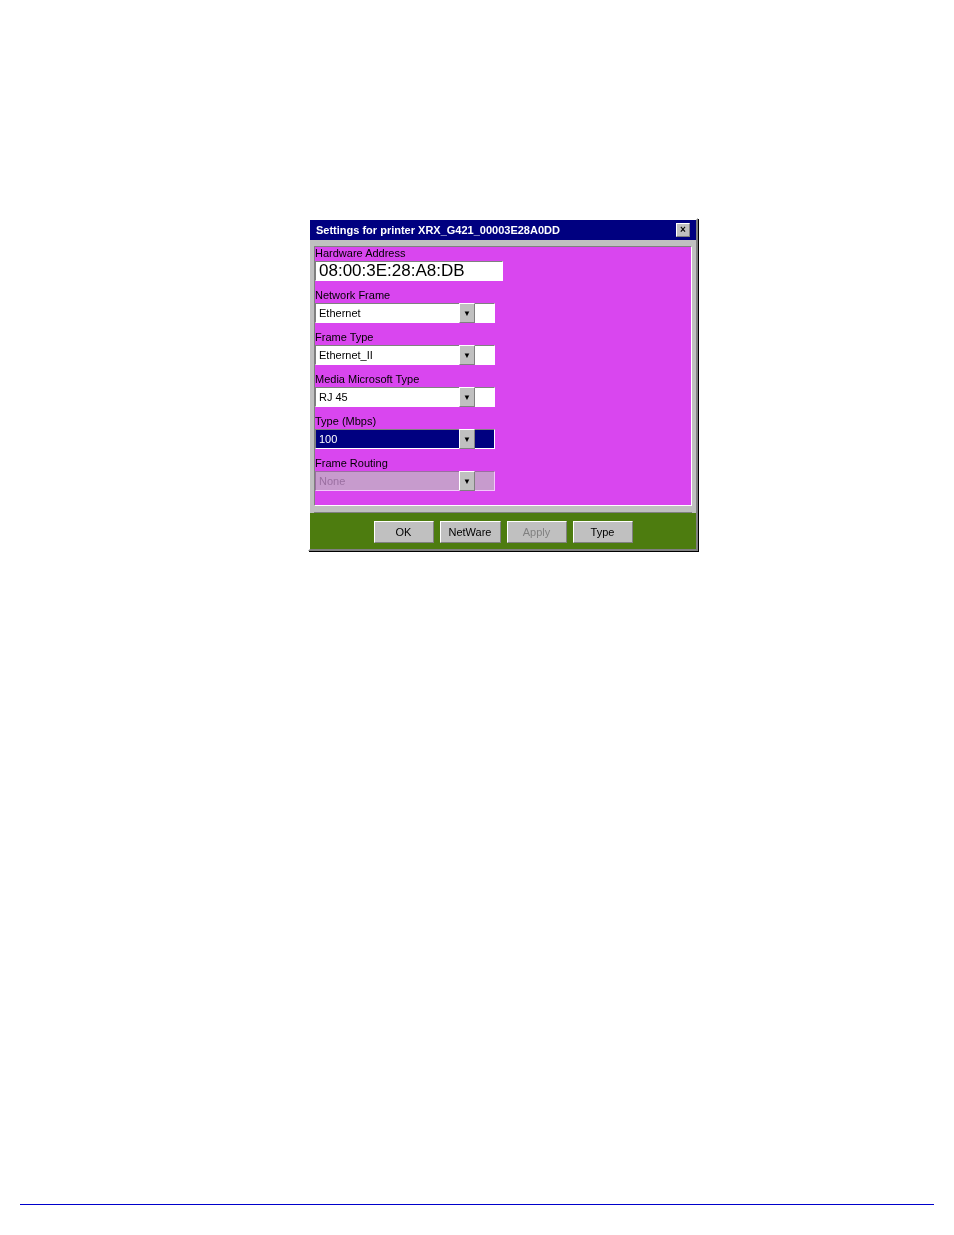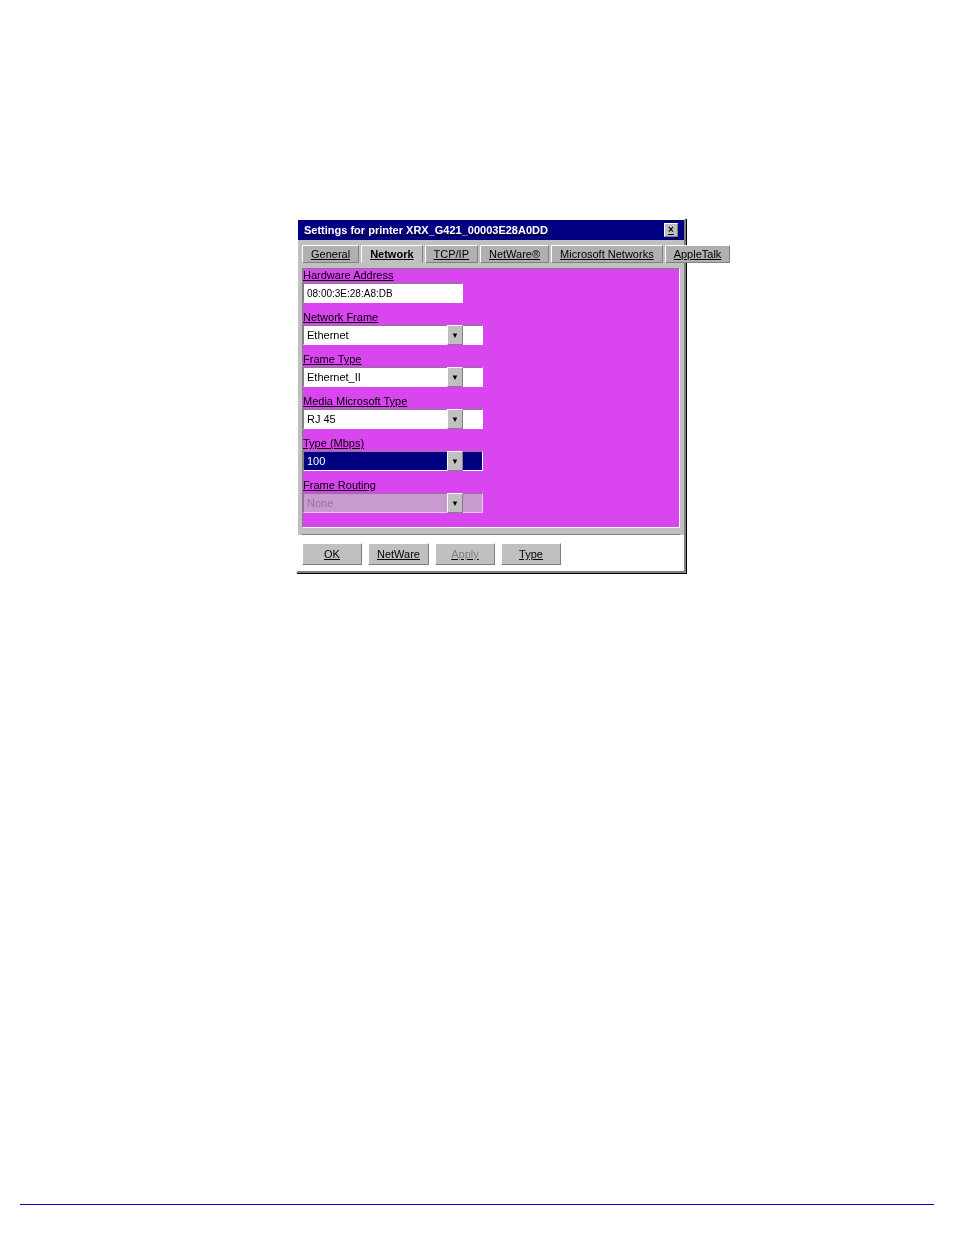--- a/index.html
+++ b/index.html
@@ -28,27 +28,26 @@
       left: 20px;
       right: 20px;
       height: 1px;
       background: #0000cc;
     }
 
     
     .dialog {
       position: absolute;
       top: 218px;
-      left: 296px;
+      left: 308px;
       width: 390px;
       background: #c0c0c0;
       border: 2px solid;
       border-color: #ffffff #808080 #808080 #ffffff;
       box-shadow: 1px 1px 0 #000;
-      text-decoration: underline;
     }
 
     .dialog-titlebar {
       background: #000080;
       color: #ffffff;
       padding: 3px 6px;
       display: flex;
       align-items: center;
       justify-content: space-between;
       font-size: 11px;
@@ -126,27 +125,27 @@
     }
 
     .field-label {
       font-size: 11px;
       color: #000;
       margin-bottom: 2px;
       display: block;
     }
 
     .field-input {
-      width: 160px;
+      width: 188px;
       height: 20px;
       background: #ffffff;
       border: 1px solid;
       border-color: #808080 #ffffff #ffffff #808080;
       padding: 1px 3px;
-      font-size: 10px;
+      font-size: 17px;
       font-family: "MS Sans Serif", Arial, sans-serif;
       color: #000;
     }
 
     .field-select-wrapper {
       position: relative;
       width: 160px;
       height: 20px;
     }
 
@@ -188,24 +187,24 @@
 
     
     .field-select-speed {
       background: #000080;
       color: #ffffff;
     }
 
     
     .buttons-row {
       display: flex;
-      justify-content: flex-start;
+      justify-content: center;
       gap: 6px;
       padding: 8px 4px 6px 4px;
-      background: #ffffff;
+      background: #4d7c0f;
     }
 
     .win-btn {
       min-width: 60px;
       height: 22px;
       background: #c0c0c0;
       border: 1px solid;
       border-color: #ffffff #808080 #808080 #ffffff;
       font-size: 11px;
       font-family: "MS Sans Serif", Arial, sans-serif;
@@ -231,28 +230,20 @@
 
 <div class="page-bg">
 
   <div class="dialog">
 
     <div class="dialog-titlebar">
       <span class="dialog-title-text">Settings for printer XRX_G421_00003E28A0DD</span>
       <div class="dialog-close-btn">×</div>
     </div>
 
-    <div class="tabs-row">
-      <div class="tab">General</div>
-      <div class="tab active">Network</div>
-      <div class="tab">TCP/IP</div>
-      <div class="tab">NetWare®</div>
-      <div class="tab">Microsoft Networks</div>
-      <div class="tab">AppleTalk</div>
-    </div>
 
     <div class="tab-content">
 
       <div class="field-group">
         <span class="field-label">Hardware Address</span>
         <input class="field-input" type="text" readonly="" value="08:00:3E:28:A8:DB" style="">
       </div>
 
       <div class="field-group">
         <span class="field-label">Network Frame</span>

